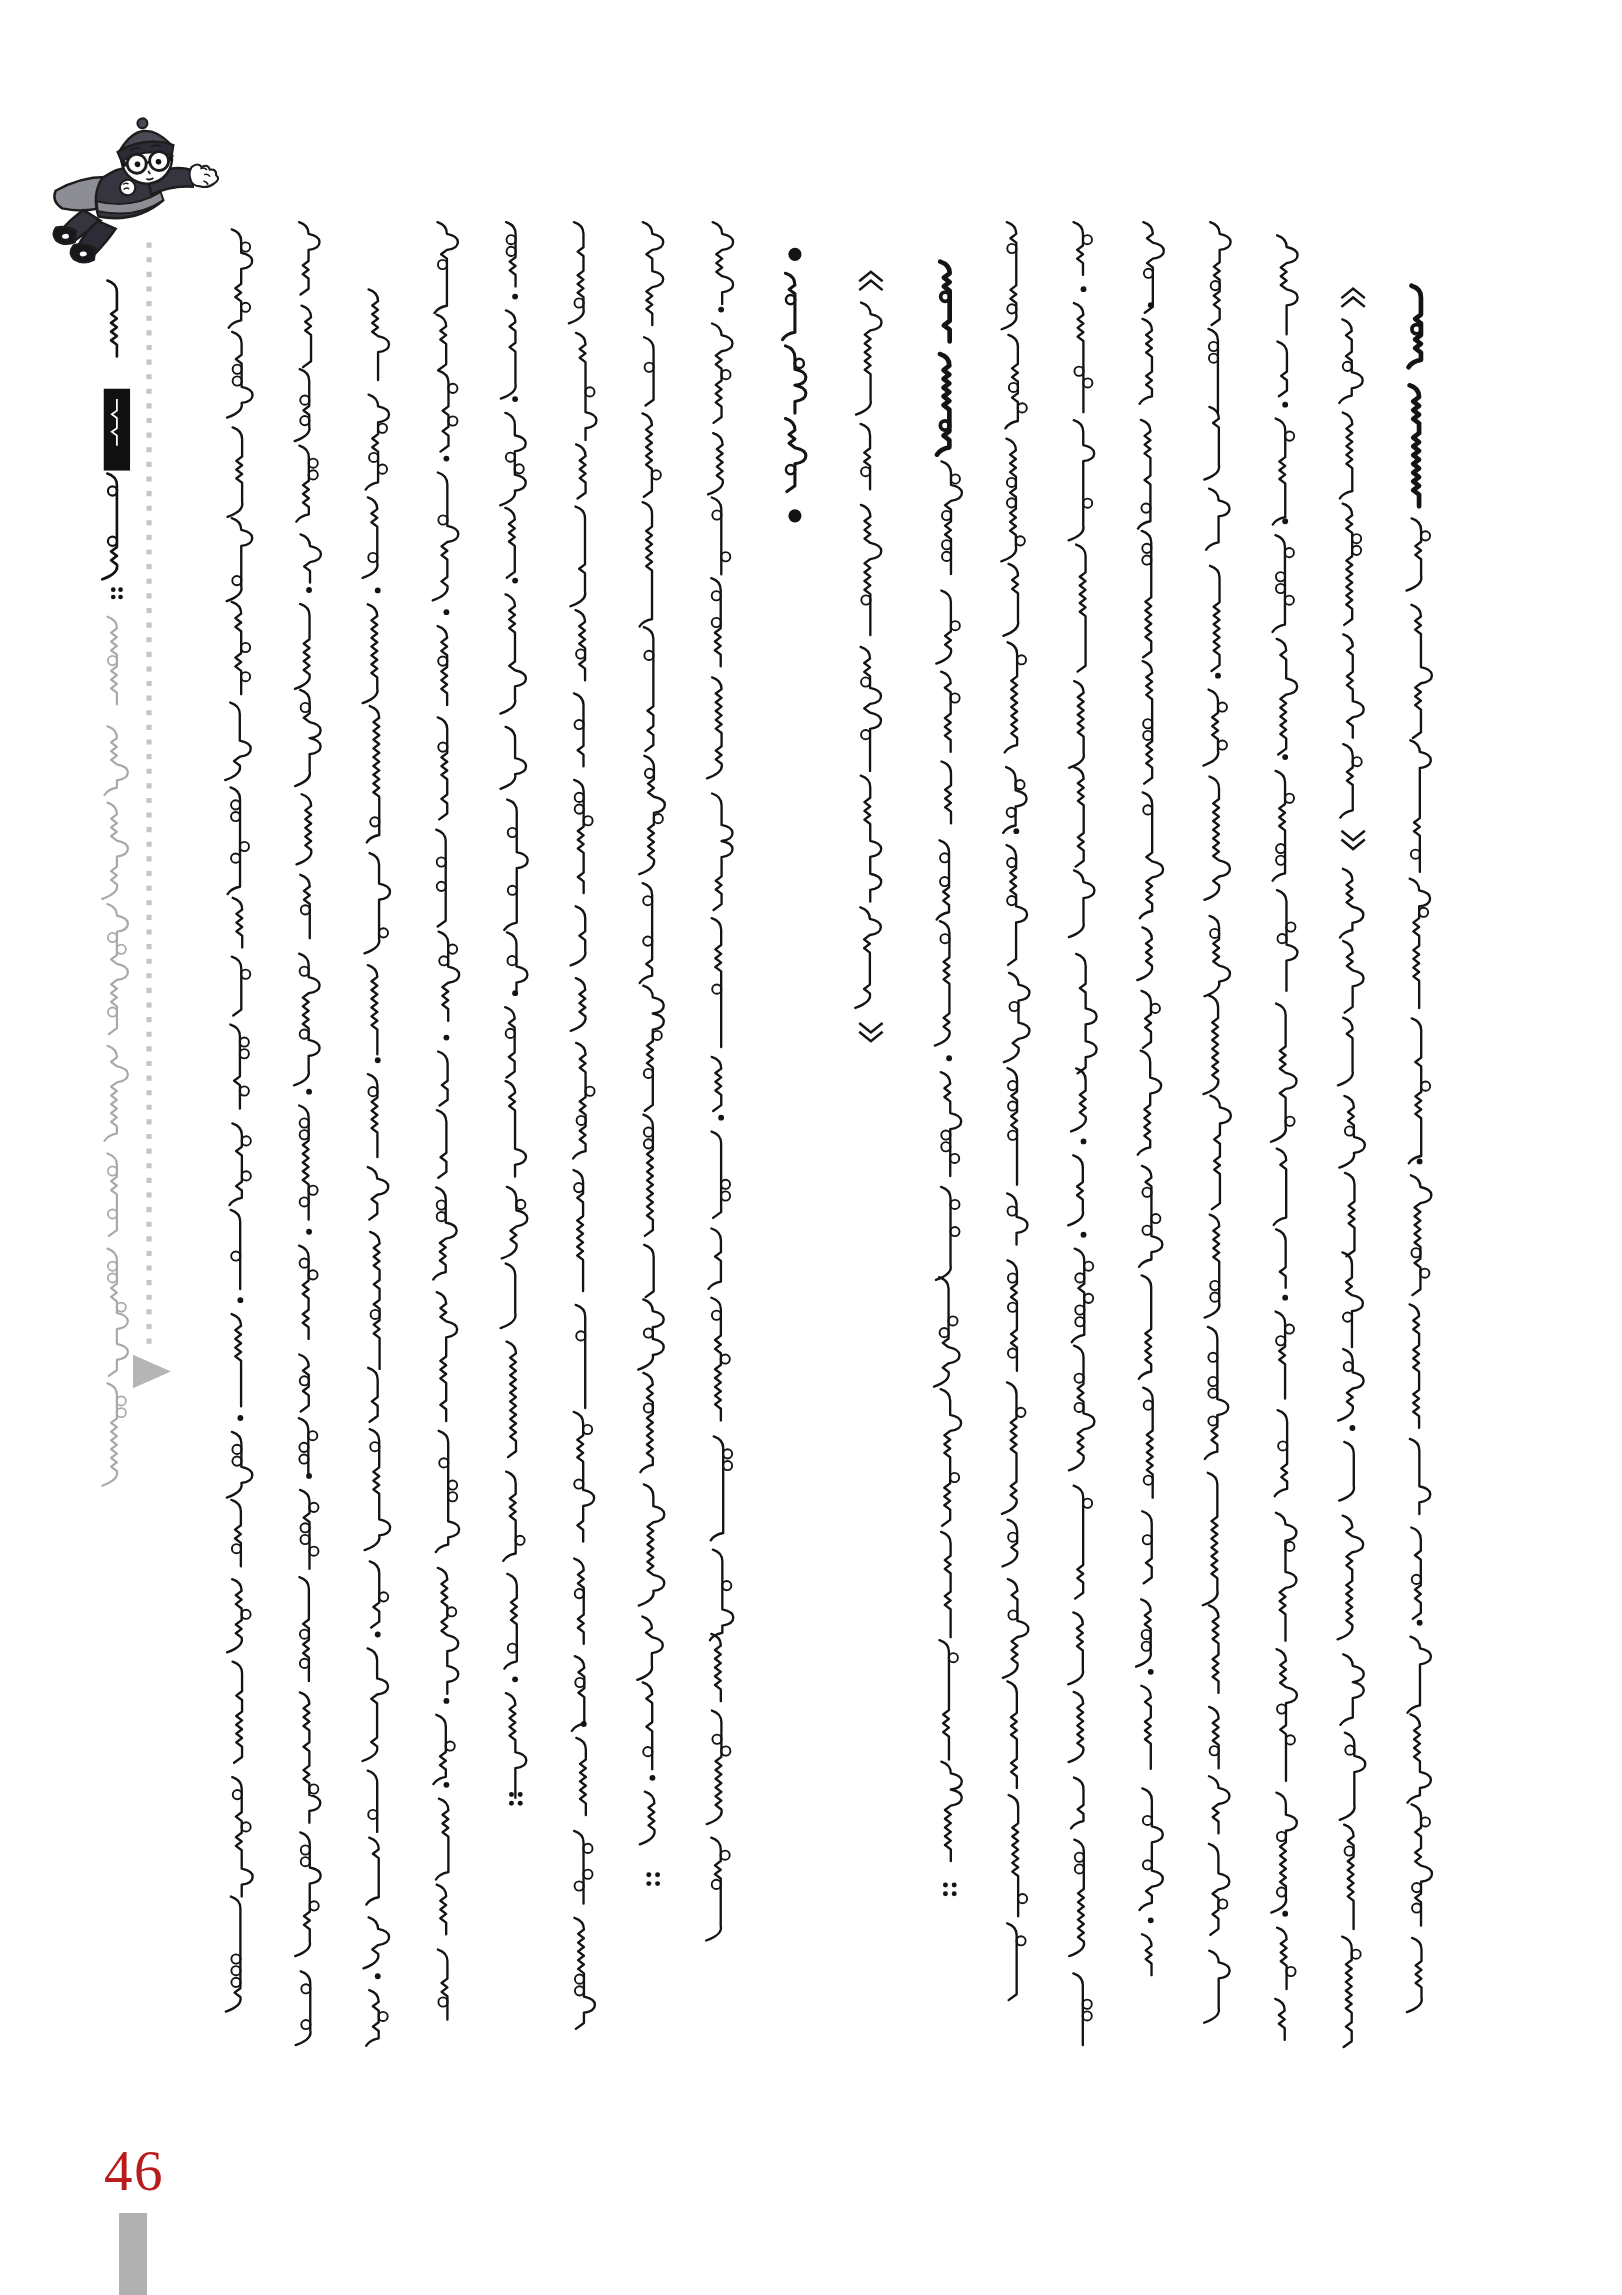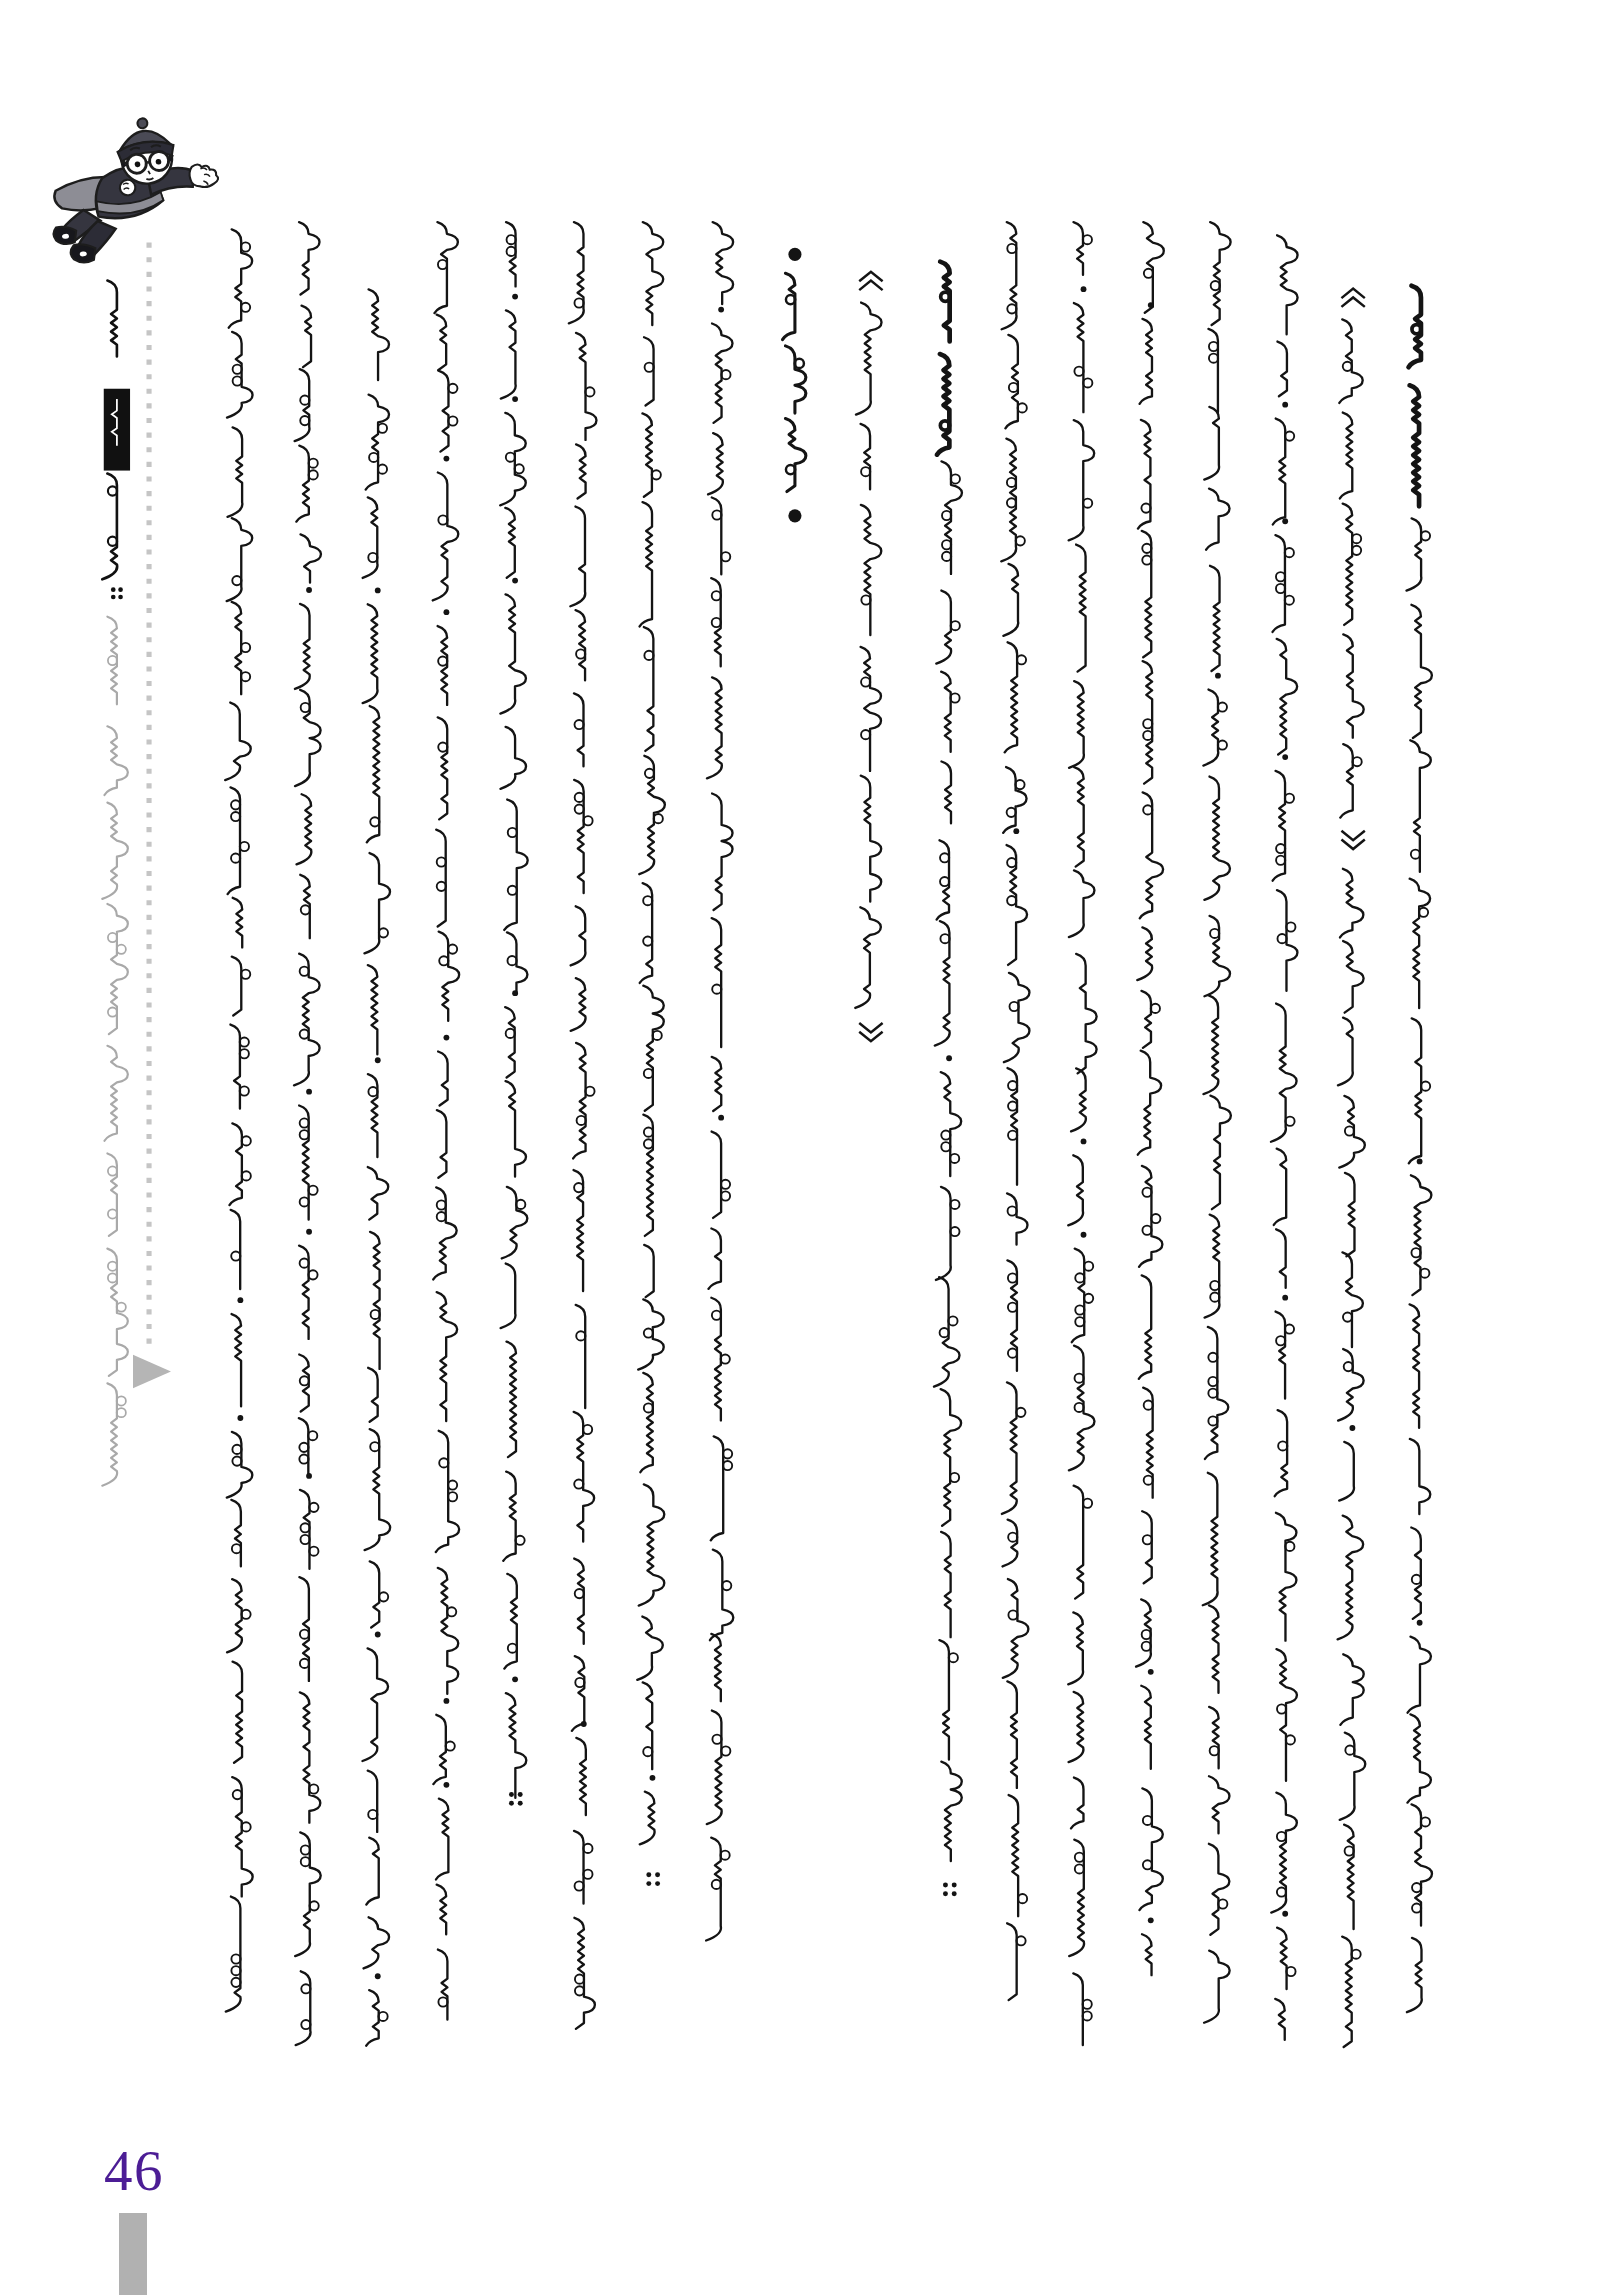--- a/index.html
+++ b/index.html
@@ -10,21 +10,21 @@
     overflow:hidden;
     font-family:"Liberation Serif", serif;
   }
   #canvas, #mascot{position:absolute;left:0;top:0;}
   #mascot{left:45px;top:110px;}
   .pagenum{
     position:absolute;
     left:104px;top:2138px;
     font-family:"Liberation Serif", serif;
     font-size:57px;
-    color:#4c1d95;
+    color:#b91c1c;
     letter-spacing:1.5px;
   }
   .footer-bar{
     position:absolute;
     left:119px;top:2213px;
     width:28px;height:83px;
     background:#b1b1b1;
   }
 </style>
 </head>

